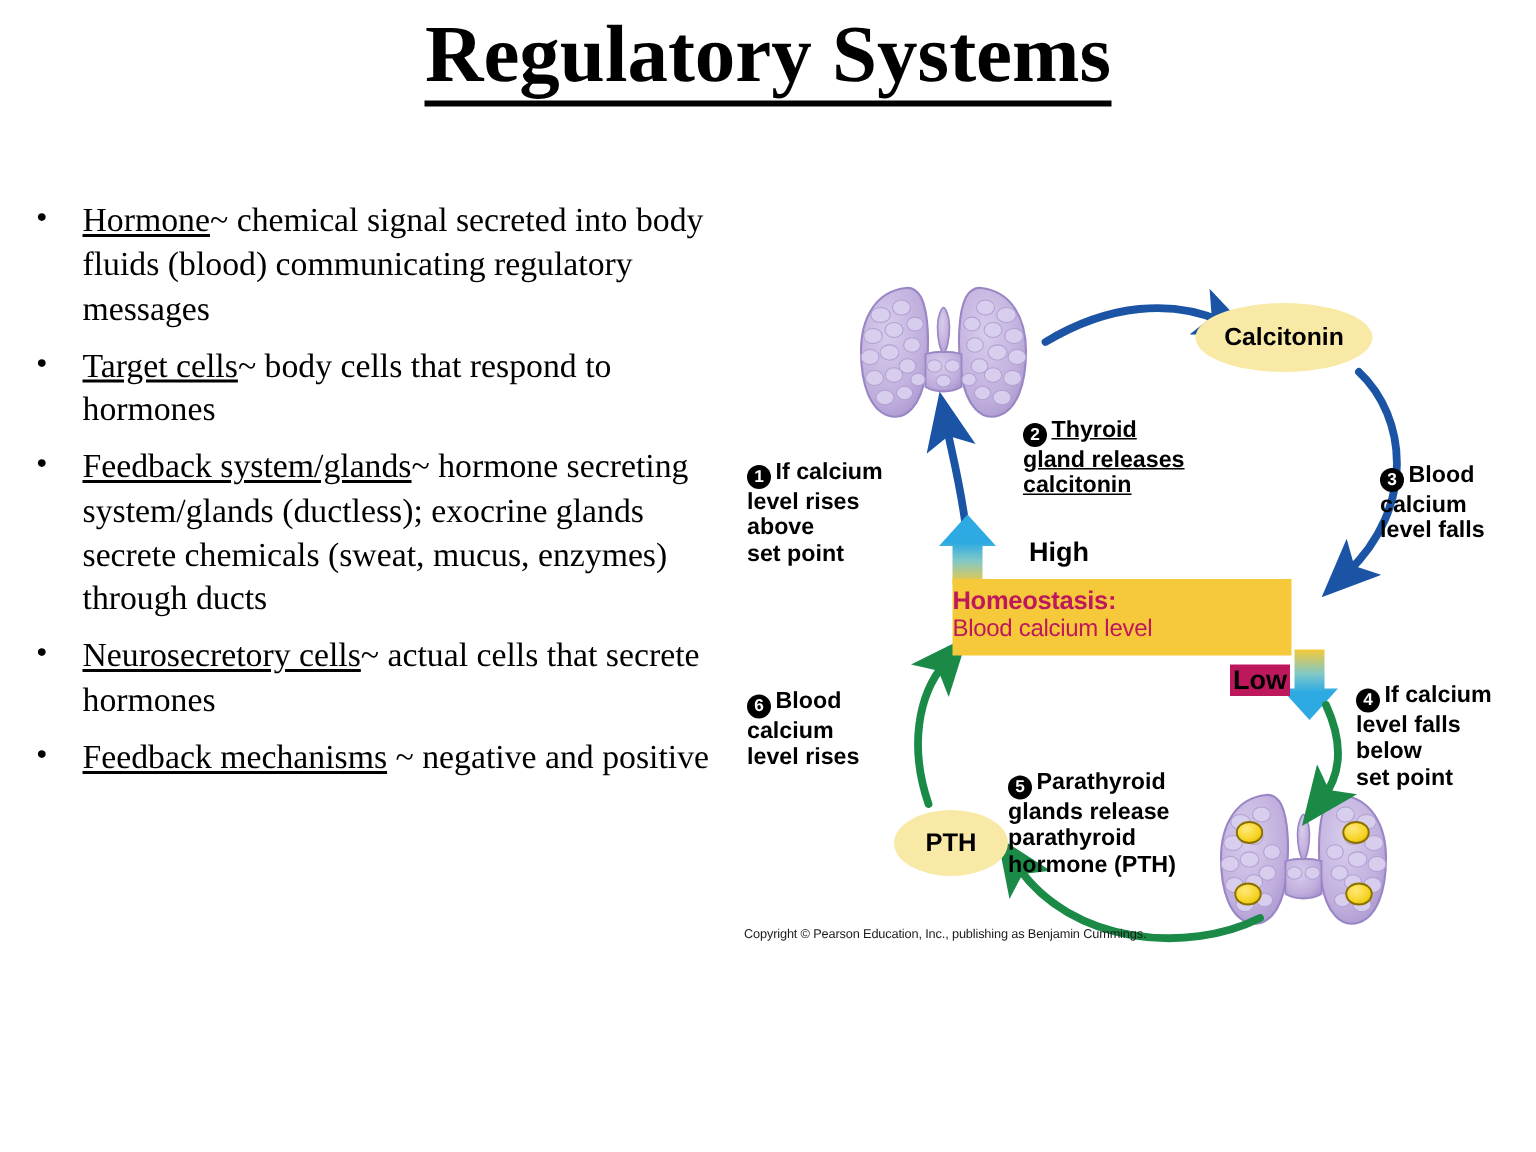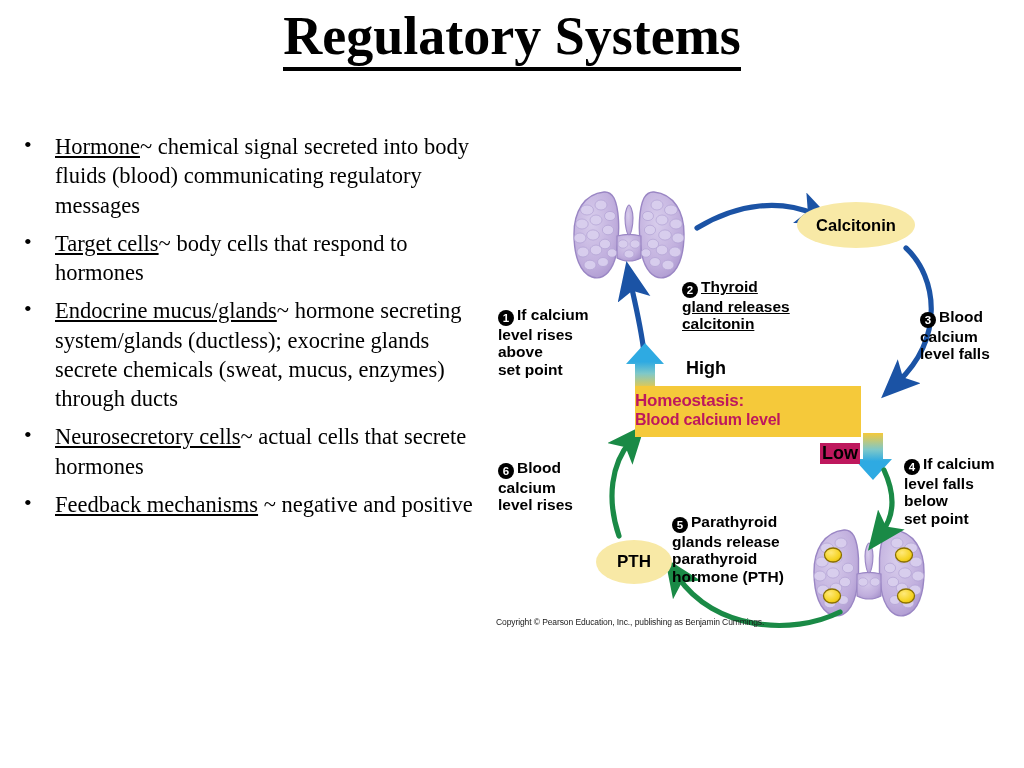--- a/index.html
+++ b/index.html
@@ -122,21 +122,21 @@
     position: absolute;
     left: 143px;
     top: 208px;
     width: 226px;
     height: 51px;
     background: #f5c93a;
     font-family: "Liberation Sans", sans-serif;
     color: #be185d;
   }
   #homeo-title { font-size: 17px; font-weight: bold; padding-top: 5px; letter-spacing: -0.2px;}
-  #homeo-sub   { font-size: 16px; font-weight: bold; letter-spacing: -0.2px;}
+  #homeo-sub   { font-size: 16px; font-weight: normal; letter-spacing: -0.2px;}
 
   
   .oval {
     position: absolute;
     border-radius: 50%;
     background: #f8e9a6;
     font-family: "Liberation Sans", sans-serif;
     font-weight: bold;
     color: #000;
     text-align: center;
@@ -176,21 +176,21 @@
 
   <div class="bullet">
     <span class="dot">•</span><span class="term">Hormone</span><span>~ chemical signal secreted into body fluids (blood) communicating regulatory messages</span>
   </div>
 
   <div class="bullet">
     <span class="dot">•</span><span class="term">Target cells</span><span>~ body cells that respond to hormones</span>
   </div>
 
   <div class="bullet">
-    <span class="dot">•</span><span class="term">Endocrine mucus/glands</span><span>~ hormone secreting system/glands (ductless); exocrine glands secrete chemicals (sweat, mucus, enzymes) through ducts</span>
+    <span class="dot">•</span><span class="term">Feedback system/glands</span><span>~ hormone secreting system/glands (ductless); exocrine glands secrete chemicals (sweat, mucus, enzymes) through ducts</span>
   </div>
 
   <div class="bullet">
     <span class="dot">•</span><span class="term">Neurosecretory cells</span><span>~  actual cells that secrete hormones</span>
   </div>
 
   <div class="bullet">
     <span class="dot">•</span><span class="term">Feedback mechanisms</span><span> ~ negative and positive</span>
   </div>
 

